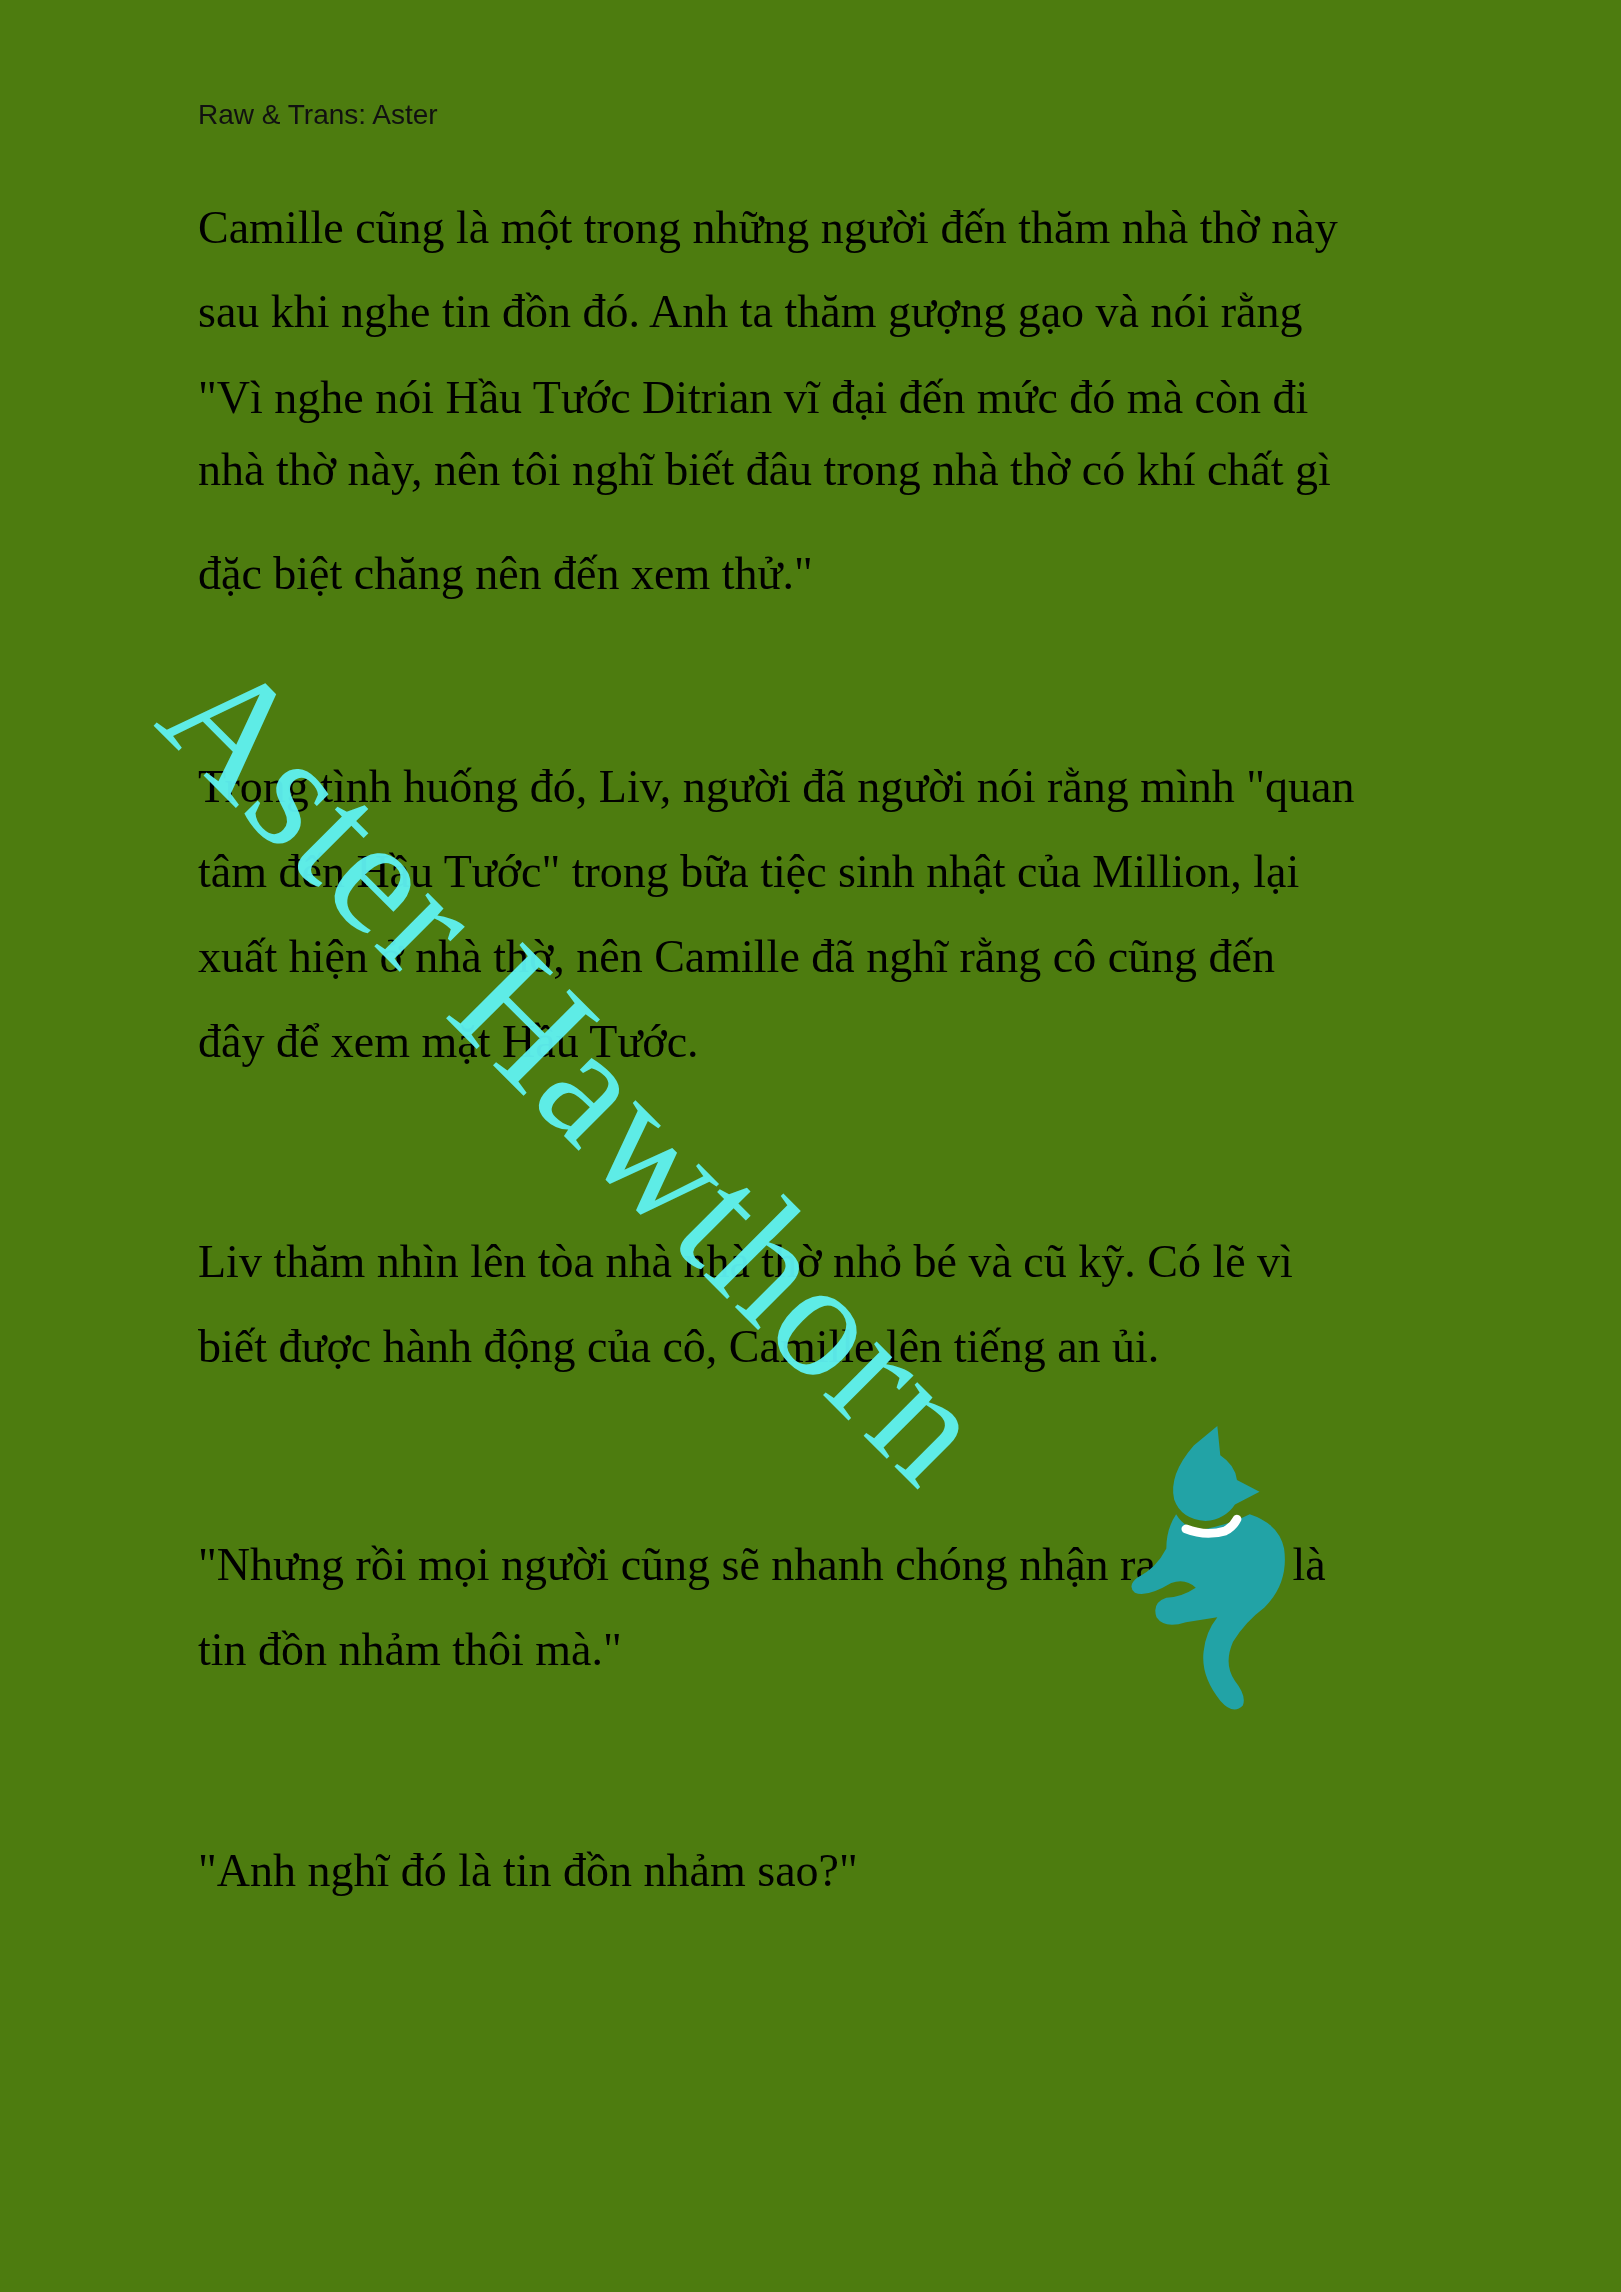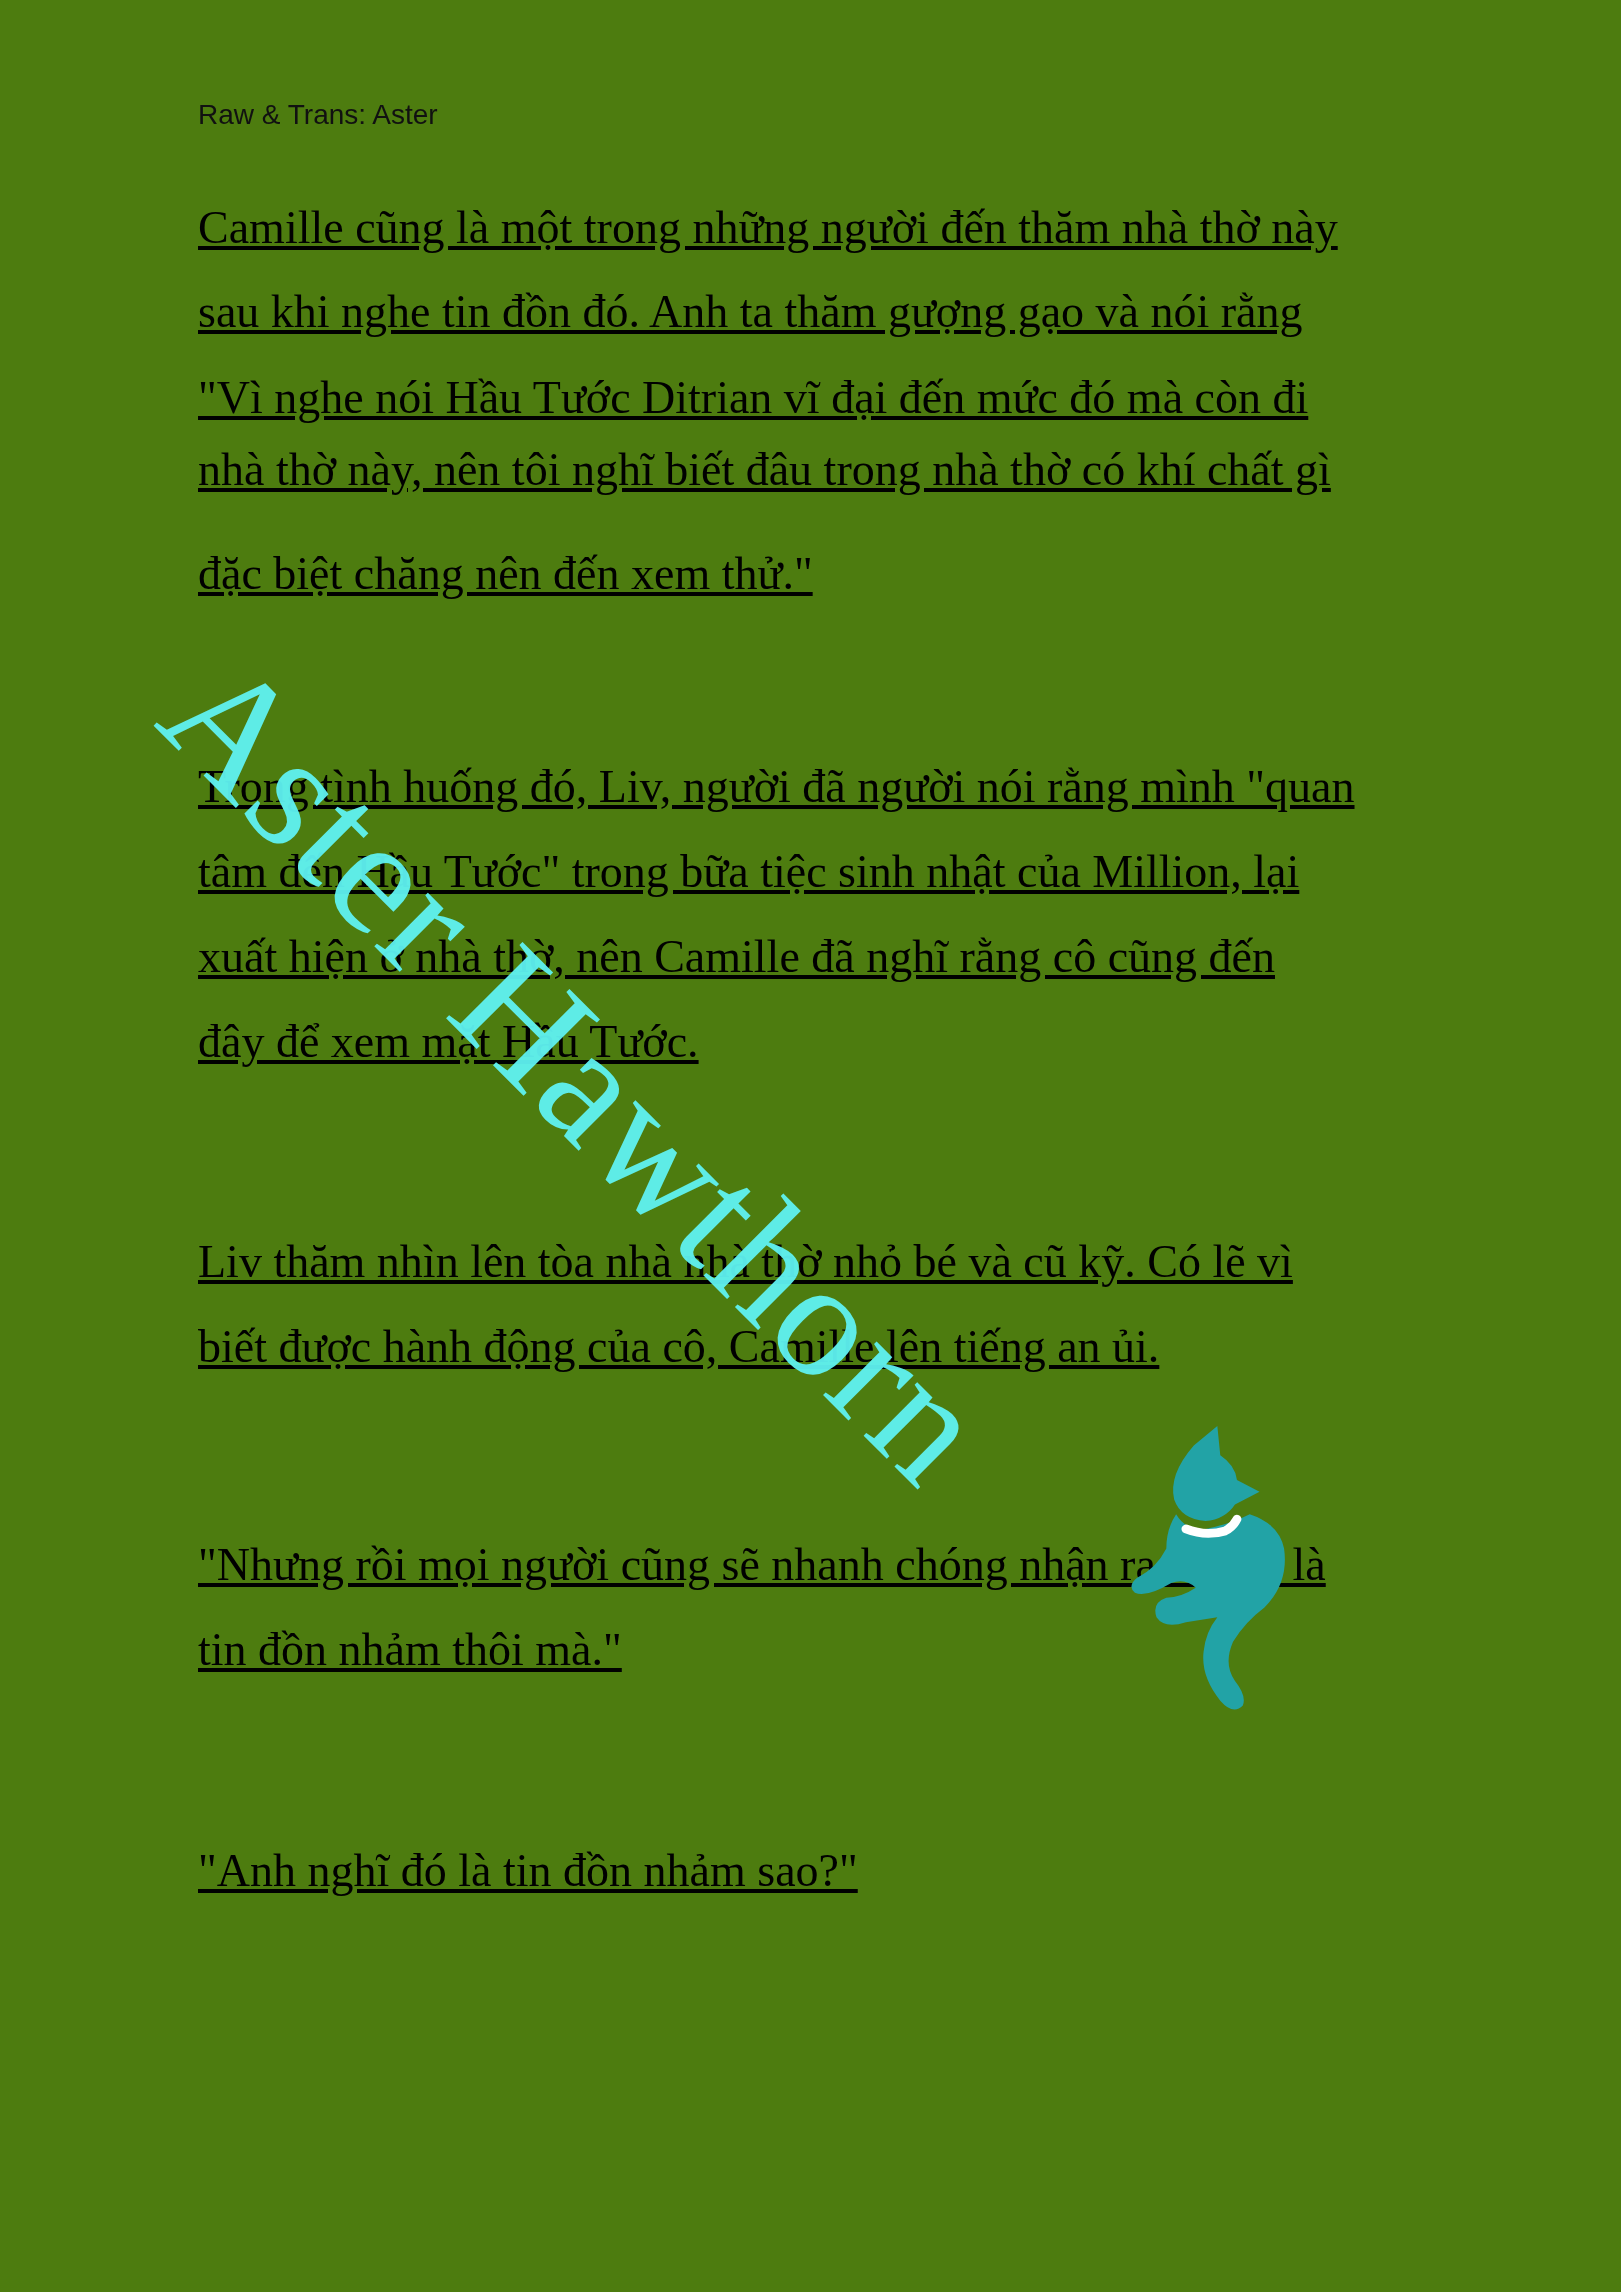--- a/index.html
+++ b/index.html
@@ -5,21 +5,21 @@
     html, body { margin: 0; padding: 0; background: #ffffff; }
     body { width: 1621px; height: 2293px; position: relative; overflow: hidden; }
     .page { position: absolute; left: 0; top: 0; width: 1621px; height: 2293px; background: #4d7c0f; }
     .header {
       position: absolute; left: 198px; top: 99px;
       font-family: "Liberation Sans", sans-serif; font-size: 28px; color: #111; line-height: 31px;
     }
     .line {
       position: absolute; left: 198px;
       font-family: "Liberation Serif", serif; font-size: 46px; color: #000;
-      line-height: 55px; white-space: nowrap; text-decoration: underline;
+      line-height: 55px; white-space: nowrap;
     }
     .watermark {
       position: absolute; left: 191px; top: 1029px;
       font-family: "Liberation Serif", serif; font-size: 165px; color: #5ff2f2;
       white-space: nowrap; transform-origin: 0 0; transform: rotate(45deg);
       transform: translate(59px,-402px) rotate(45deg);
       line-height: 1; letter-spacing: 2px; opacity: 0.95;
     }
     .cat { position: absolute; left: 1127px; top: 1421px; width: 216px; height: 314px; }
   </style>

